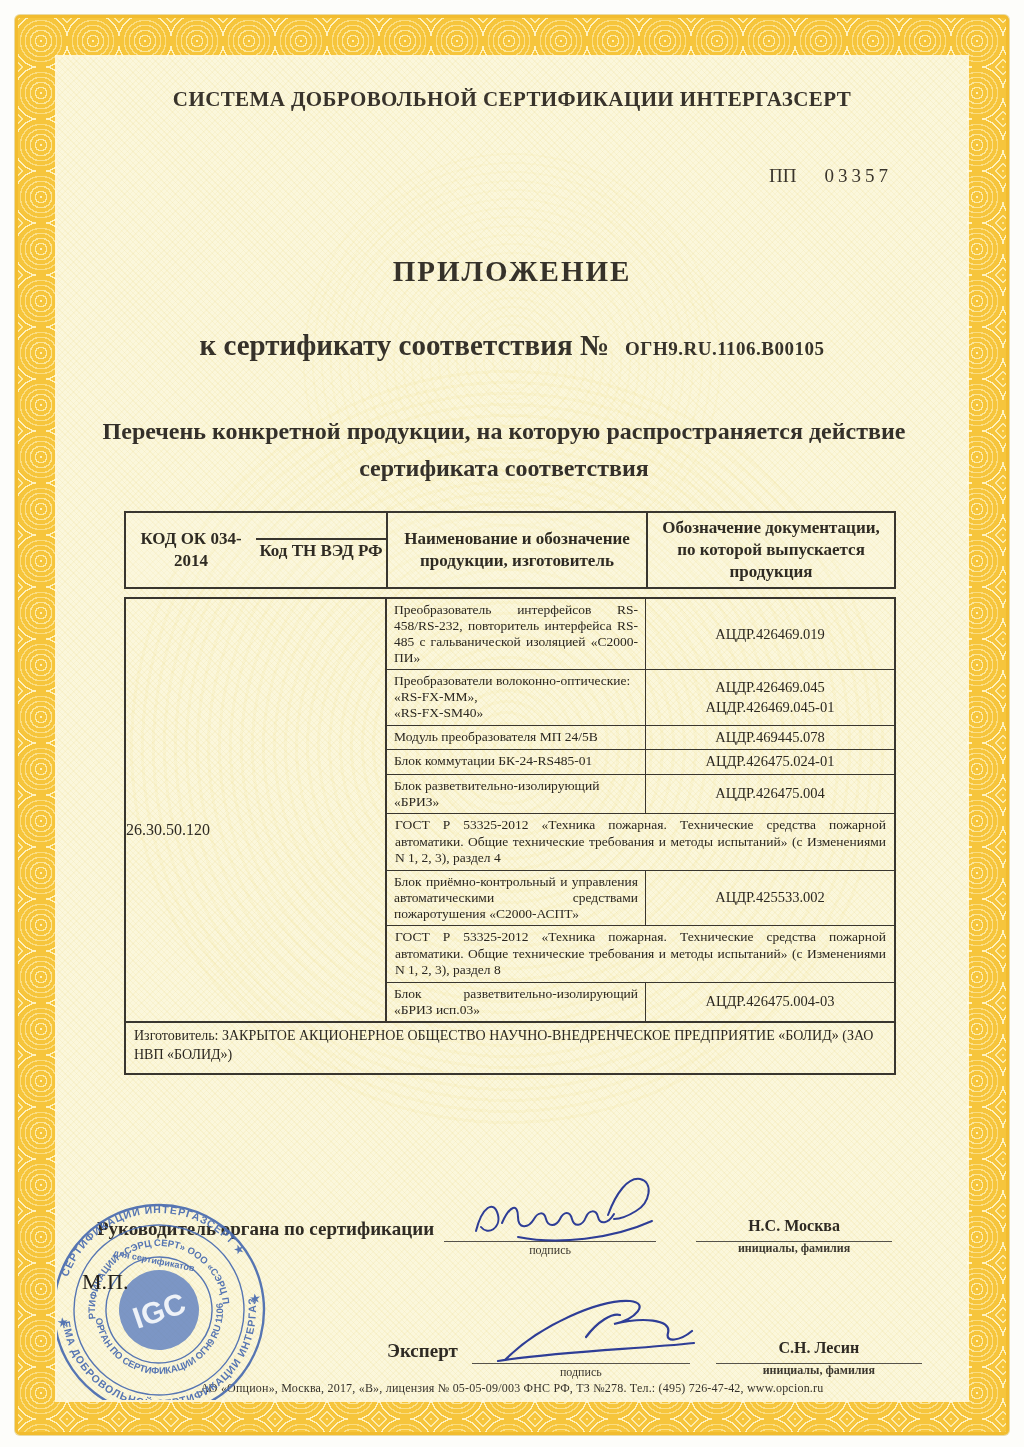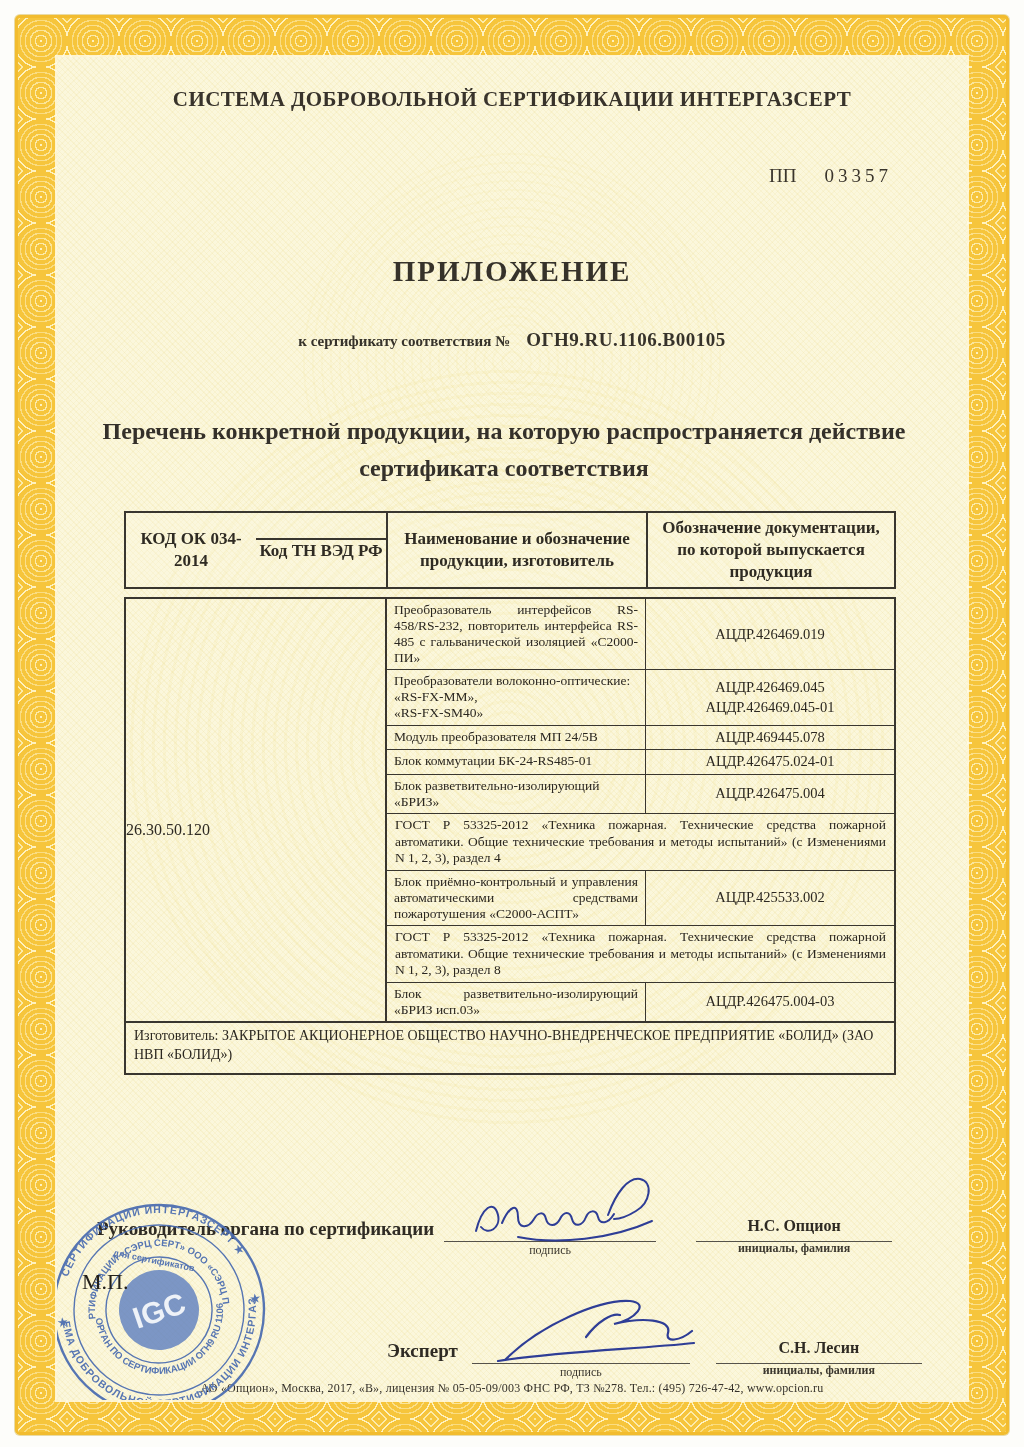--- a/index.html
+++ b/index.html
@@ -40,21 +40,21 @@
     background:repeating-radial-gradient(circle at 50% 50%, rgba(238,220,130,.20) 0 2px, rgba(0,0,0,0) 2px 9px);}
 
   .abs{position:absolute;}
   
   .sys-title{left:0;right:0;top:30px;text-align:center;font-weight:bold;font-size:21px;letter-spacing:.4px;color:#38332b;}
   .form-code{left:712px;top:108px;font-size:19px;color:#3a352c;display:flex;gap:28px;}
   .form-code .num{letter-spacing:4px;}
   
   .doc-title{left:0;right:0;top:198px;text-align:center;font-weight:bold;font-size:29px;letter-spacing:2px;color:#36322a;}
   .cert-line{left:0;right:0;top:272px;text-align:center;color:#36322a;}
-  .cert-line .lbl{font-weight:bold;font-size:15px;}
+  .cert-line .lbl{font-weight:bold;font-size:29px;}
   .cert-line .num{font-weight:bold;font-size:19px;margin-left:16px;letter-spacing:.5px;}
   .desc{left:20px;right:36px;top:356px;text-align:center;font-weight:bold;font-size:24px;line-height:1.55;color:#34302a;}
 
   
   .tbl{left:67px;top:454px;width:772px;font-size:13.5px;}
   .thead{display:grid;grid-template-columns:260px 260px 248px;border:2px solid #39362f;background:rgba(252,248,224,.25);}
   .th{border-left:2px solid #39362f;display:flex;align-items:center;justify-content:center;text-align:center;
       font-weight:bold;font-size:17px;line-height:1.3;padding:4px 12px;color:#2f2b23;}
   .th.c1{border-left:none;padding:0;align-items:center;}
   .th.c1 > div{flex:1;display:flex;align-items:center;justify-content:center;}
@@ -179,21 +179,21 @@
         <svg class="ink" width="200" height="72" viewBox="0 0 200 72">
           <g fill="none" stroke="#2e3d96" stroke-width="2" stroke-linecap="round">
             <path d="M14,56 C20,32 32,24 36,40 C39,53 26,61 19,52 M40,48 C48,30 56,28 56,42 C56,54 66,54 72,44 C76,37 82,36 84,44 C86,52 94,52 98,44 C102,36 108,36 110,44 C112,52 120,52 124,42 C127,35 134,34 136,42 C138,50 146,49 152,39"></path>
             <path d="M146,40 C154,18 166,2 178,4 C192,7 188,28 174,36 C166,41 158,44 152,44"></path>
             <path d="M56,62 C96,70 150,64 190,46"></path>
           </g>
         </svg>
         <span class="cap">подпись</span>
       </span>
       <span class="nameb">
-        <span>Н.С. Опцион</span>
+        <span>Н.С. Москва</span>
         <span class="cap">инициалы, фамилия</span>
       </span>
     </div>
 
     <div class="abs mp">М.П.</div>
 
     <svg class="abs stamp" width="228" height="234" viewBox="0 0 228 234">
       <defs>
         <path id="oTop" d="M 17,117 A 97,97 0 0 1 211,117"></path>
         <path id="oBot" d="M 17,117 A 97,97 0 0 0 211,117"></path>

